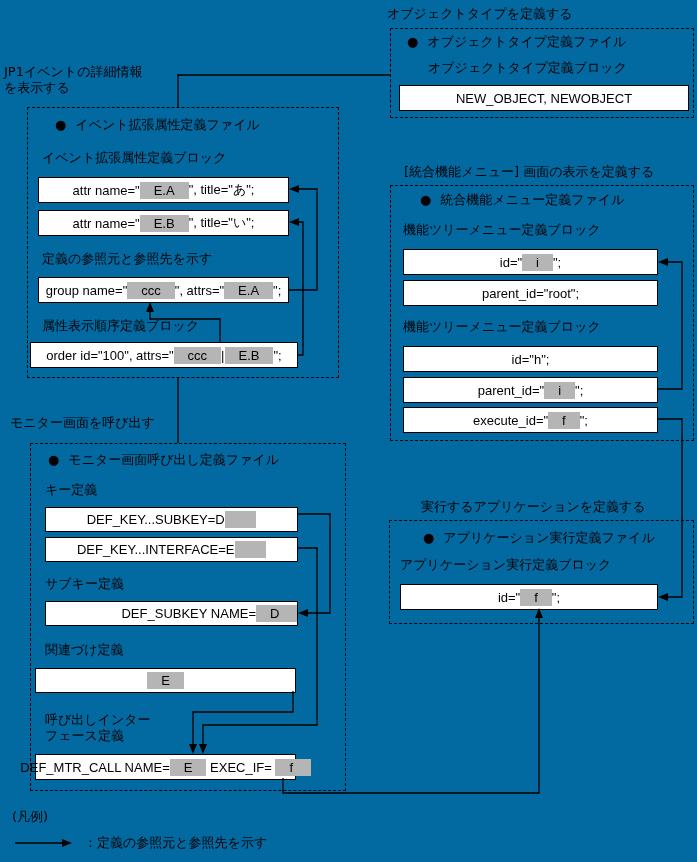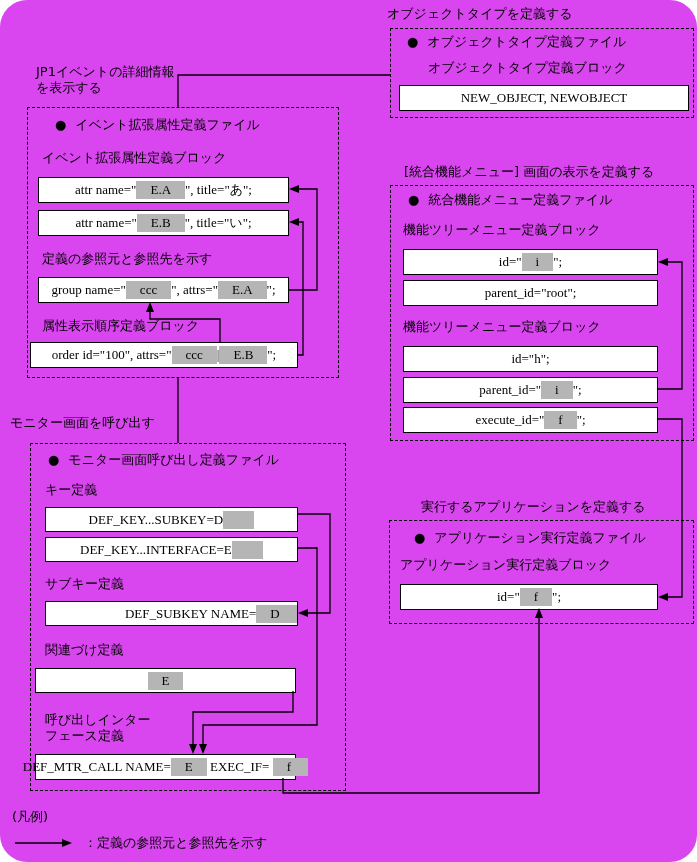--- a/index.html
+++ b/index.html
@@ -1,24 +1,24 @@
 <!DOCTYPE html>
 <html><head>
 <meta charset="utf-8">
 <style>
   html,body{margin:0;padding:0;background:#fff;}
-  #canvas{position:relative;width:697px;height:862px;background:#d946ef;color:#000;
-          font-family:"DejaVu Sans",sans-serif;overflow:hidden;border-radius:27px;}
+  #canvas{position:relative;width:697px;height:862px;background:#0369a1;color:#000;
+          font-family:"DejaVu Sans",sans-serif;overflow:hidden;}
   .jp{position:absolute;font-size:13px;line-height:16px;white-space:nowrap;color:#000;}
   .file-title{position:absolute;font-size:13px;line-height:16px;white-space:nowrap;}
   .file-title .bullet{display:inline-block;margin-right:9px;font-size:13px;}
   .dashed{position:absolute;border:1px dashed #000;background:transparent;}
   .codebox{position:absolute;border:1px solid #000;background:#fff;
            display:flex;align-items:center;justify-content:center;
-           font-family:Liberation Serif, serif;
+           font-family:Liberation Sans, sans-serif;
            font-size:13px;white-space:pre;}
   .codebox .hl{background:#b5b5b5;padding:1px 14px;}
   svg.overlay{position:absolute;left:0;top:0;width:697px;height:862px;pointer-events:none;}
   svg.overlay path{fill:none;stroke:#000;stroke-width:1.3;}
   svg.overlay polygon{fill:#000;stroke:none;}
 </style>
 </head>
 <body>
 
 <div id="canvas">
@@ -27,41 +27,41 @@
     <div class="jp" style="left:387px;top:6px;">オブジェクトタイプを定義する</div>
     <div class="dashed" style="left:390px;top:28px;width:302px;height:88px;"></div>
     <div class="file-title" style="left:407px;top:34px;">
       <span class="bullet">●</span><span>オブジェクトタイプ定義ファイル</span>
     </div>
     <div class="jp" style="left:428px;top:60px;">オブジェクトタイプ定義ブロック</div>
     <div class="codebox" style="left:399px;top:85px;width:288px;height:24px;"><span>NEW_OBJECT, NEWOBJECT</span></div>
   </div>
 
   <div>
-    <div class="jp" style="left:36px;top:64px;">
+    <div class="jp" style="left:4px;top:64px;">
       <span style="display:block">JP1イベントの詳細情報</span>
       <span style="display:block">を表示する</span>
     </div>
     <div class="dashed" style="left:27px;top:107px;width:310px;height:269px;"></div>
     <div class="file-title" style="left:55px;top:117px;">
       <span class="bullet">●</span><span>イベント拡張属性定義ファイル</span>
     </div>
     <div class="jp" style="left:42px;top:150px;">イベント拡張属性定義ブロック</div>
     <div class="codebox" style="left:38px;top:177px;width:249px;height:24px;"><span>attr name="</span><span class="hl">E.A</span><span>", title="あ";</span></div>
     <div class="codebox" style="left:38px;top:210px;width:249px;height:24px;"><span>attr name="</span><span class="hl">E.B</span><span>", title="い";</span></div>
     <div class="jp" style="left:42px;top:251px;">定義の参照元と参照先を示す</div>
     <div class="codebox" style="left:38px;top:277px;width:249px;height:24px;"><span>group name="</span><span class="hl">ccc</span><span>", attrs="</span><span class="hl">E.A</span><span>";</span></div>
     <div class="jp" style="left:42px;top:318px;">属性表示順序定義ブロック</div>
     <div class="codebox" style="left:30px;top:342px;width:266px;height:24px;"><span>order id="100", attrs="</span><span class="hl">ccc</span><span>|</span><span class="hl">E.B</span><span>";</span></div>
   </div>
 
   <div>
     <div class="jp" style="left:385px;top:164px;margin-left:19px;">[統合機能メニュー] 画面の表示を定義する</div>
     <div class="dashed" style="left:390px;top:185px;width:302px;height:254px;"></div>
-    <div class="file-title" style="left:408px;top:192px;">
+    <div class="file-title" style="left:420px;top:192px;">
       <span class="bullet">●</span><span>統合機能メニュー定義ファイル</span>
     </div>
     <div class="jp" style="left:403px;top:222px;">機能ツリーメニュー定義ブロック</div>
     <div class="codebox" style="left:403px;top:249px;width:253px;height:24px;"><span>id="</span><span class="hl">i</span><span>";</span></div>
     <div class="codebox" style="left:403px;top:280px;width:253px;height:24px;"><span>parent_id="root";</span></div>
     <div class="jp" style="left:403px;top:319px;">機能ツリーメニュー定義ブロック</div>
     <div class="codebox" style="left:403px;top:346px;width:253px;height:24px;"><span>id="h";</span></div>
     <div class="codebox" style="left:403px;top:377px;width:253px;height:24px;"><span>parent_id="</span><span class="hl">i</span><span>";</span></div>
     <div class="codebox" style="left:403px;top:407px;width:253px;height:24px;"><span>execute_id="</span><span class="hl">f</span><span>";</span></div>
   </div>
@@ -82,21 +82,21 @@
     <div class="jp" style="left:45px;top:712px;">
       <span style="display:block">呼び出しインター</span>
       <span style="display:block">フェース定義</span>
     </div>
     <div class="codebox" style="left:35px;top:754px;width:259px;height:24px;"><span>DEF_MTR_CALL NAME=</span><span class="hl">E</span><span> EXEC_IF= </span><span class="hl">f&nbsp;</span></div>
   </div>
 
   <div>
     <div class="jp" style="left:377px;top:499px;margin-left:44px;">実行するアプリケーションを定義する</div>
     <div class="dashed" style="left:389px;top:520px;width:303px;height:102px;"></div>
-    <div class="file-title" style="left:414px;top:530px;">
+    <div class="file-title" style="left:423px;top:530px;">
       <span class="bullet">●</span><span>アプリケーション実行定義ファイル</span>
     </div>
     <div class="jp" style="left:400px;top:557px;">アプリケーション実行定義ブロック</div>
     <div class="codebox" style="left:400px;top:584px;width:256px;height:24px;"><span>id="</span><span class="hl">f</span><span>";</span></div>
   </div>
 
   <div>
     <div class="jp" style="left:12px;top:809px;">(凡例)</div>
     <div class="jp" style="left:84px;top:835px;">：定義の参照元と参照先を示す</div>
   </div>

